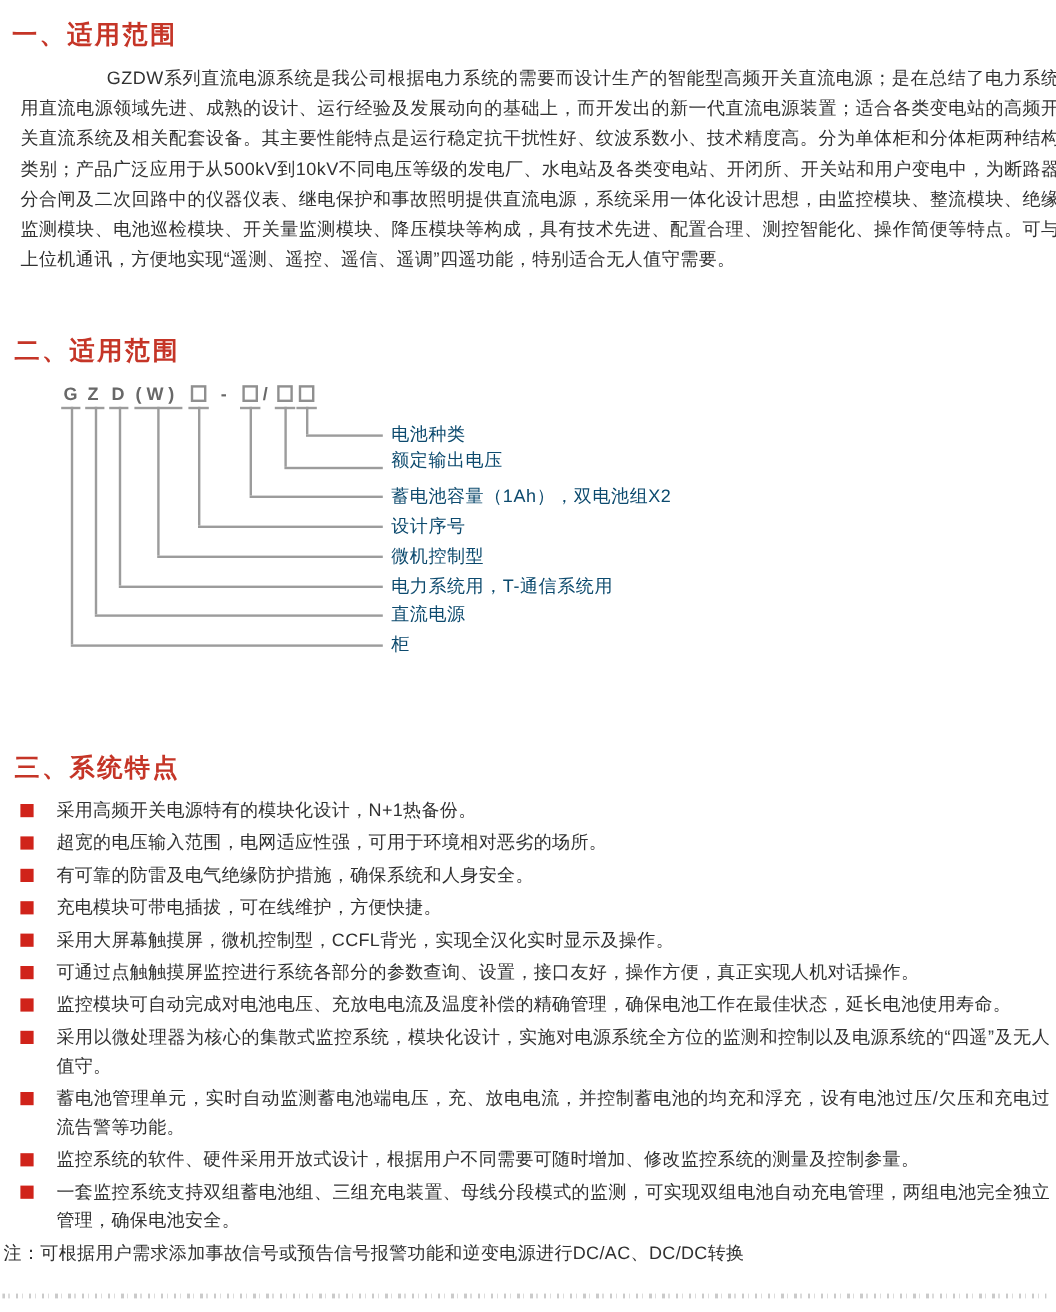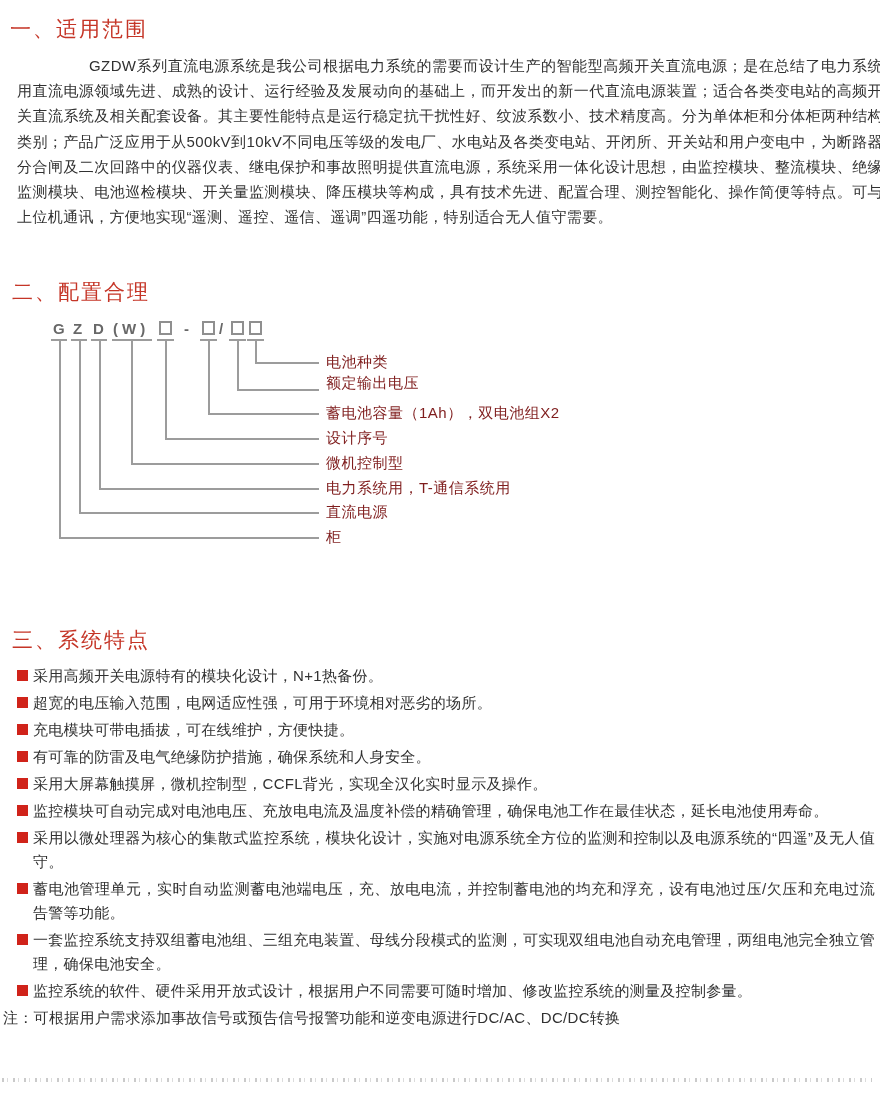--- a/index.html
+++ b/index.html
@@ -1,54 +1,54 @@
 <!DOCTYPE html>
 <html><head>
 <meta charset="utf-8">
 <style>
   * { margin:0; padding:0; box-sizing:border-box; }
   html,body { width:880px; height:1093px; background:#ffffff; }
   body { position:relative; font-family:"Liberation Sans",sans-serif; color:#313131; overflow:hidden; }
 
-  .heading { position:absolute; font-size:21px; font-weight:normal; color:#c53527; letter-spacing:2px; white-space:nowrap; }
+  .heading { position:absolute; font-size:21px; font-weight:bold; color:#c53527; letter-spacing:2px; white-space:nowrap; }
   #h-scope    { left:10px; top:15px; }
   #h-model    { left:12px; top:278px; }
   #h-features { left:12px; top:626px; }
 
   #scope-para {
     position:absolute; left:5px; top:53px; width:866px;
     font-size:15px; line-height:25.2px; letter-spacing:0.4px;
     text-indent:72px; text-align:justify; color:#313131;margin-left:12px;
   }
 
   
   #diagram { position:absolute; left:0; top:318px; width:880px; height:252px; }
   .code-char { position:absolute; top:2px; font-size:15px; font-weight:bold; color:#686868; white-space:nowrap; }
   .model-box { position:absolute; top:3px; width:13px; height:14px; border:2px solid #8f8f8f; background:#fff; }
   .tick  { position:absolute; top:21px; height:2px; background:#9c9c9c; }
   .vline { position:absolute; top:21px; width:2px;  background:#9c9c9c; }
   .hline { position:absolute; height:2px; background:#9c9c9c; }
-  .dlabel { position:absolute; left:326px; font-size:15px; color:#7f1d1d; white-space:nowrap; letter-spacing:0.5px; }
+  .dlabel { position:absolute; left:326px; font-size:15px; color:#0c4a6e; white-space:nowrap; letter-spacing:0.5px; }
 
   
   #features { position:absolute; left:17px; top:664px; width:858px; }
-  .feat { position:relative; padding-left:16px; font-size:15px; line-height:24px; margin-bottom:3px; text-align:justify; letter-spacing:0.3px; }
+  .feat { position:relative; padding-left:30px; font-size:15px; line-height:24px; margin-bottom:3px; text-align:justify; letter-spacing:0.3px; }
   .feat .sq { position:absolute; left:0; top:6px; width:11px; height:11px; background:#d0231a; }
   #note { margin-left:-14px; margin-top:2px; font-size:15px; line-height:24px; letter-spacing:0.3px; }
 
   #artifact { position:absolute; left:2px; top:1078px; width:870px; height:4px; opacity:.45;
     background:repeating-linear-gradient(90deg,#8a8a8a 0 2px,transparent 2px 5px,#b0b0b0 5px 6px,transparent 6px 11px); }
 </style>
 </head>
 <body>
 
 <div id="h-scope" class="heading">一、适用范围</div>
 <p id="scope-para">GZDW系列直流电源系统是我公司根据电力系统的需要而设计生产的智能型高频开关直流电源；是在总结了电力系统用直流电源领域先进、成熟的设计、运行经验及发展动向的基础上，而开发出的新一代直流电源装置；适合各类变电站的高频开关直流系统及相关配套设备。其主要性能特点是运行稳定抗干扰性好、纹波系数小、技术精度高。分为单体柜和分体柜两种结构类别；产品广泛应用于从500kV到10kV不同电压等级的发电厂、水电站及各类变电站、开闭所、开关站和用户变电中，为断路器分合闸及二次回路中的仪器仪表、继电保护和事故照明提供直流电源，系统采用一体化设计思想，由监控模块、整流模块、绝缘监测模块、电池巡检模块、开关量监测模块、降压模块等构成，具有技术先进、配置合理、测控智能化、操作简便等特点。可与上位机通讯，方便地实现“遥测、遥控、遥信、遥调”四遥功能，特别适合无人值守需要。</p>
 
-<div id="h-model" class="heading">二、配置合理</div>
+<div id="h-model" class="heading">二、适用范围</div>
 
 <div id="diagram">
 
   <span class="code-char" style="left:53px">G</span>
   <span class="code-char" style="left:73px">Z</span>
   <span class="code-char" style="left:93px">D</span>
   <span class="code-char" style="left:113px; letter-spacing:4px">(W)</span>
   <div class="model-box" style="left:159px"></div>
   <span class="code-char" style="left:184px">-</span>
   <div class="model-box" style="left:202px"></div>
@@ -91,24 +91,25 @@
   <div class="dlabel" style="top:161px">电力系统用，T-通信系统用</div>
   <div class="dlabel" style="top:185px">直流电源</div>
   <div class="dlabel" style="top:210px">柜</div>
 </div>
 
 <div id="h-features" class="heading">三、系统特点</div>
 
 <div id="features">
   <div class="feat"><span class="sq"></span><span>采用高频开关电源特有的模块化设计，N+1热备份。</span></div>
   <div class="feat"><span class="sq"></span><span>超宽的电压输入范围，电网适应性强，可用于环境相对恶劣的场所。</span></div>
+  <div class="feat"><span class="sq"></span><span>有可靠的防雷及电气绝缘防护措施，确保系统和人身安全。</span></div>
   <div class="feat"><span class="sq"></span><span>充电模块可带电插拔，可在线维护，方便快捷。</span></div>
-  <div class="feat"><span class="sq"></span><span>有可靠的防雷及电气绝缘防护措施，确保系统和人身安全。</span></div>
   <div class="feat"><span class="sq"></span><span>采用大屏幕触摸屏，微机控制型，CCFL背光，实现全汉化实时显示及操作。</span></div>
+  <div class="feat"><span class="sq"></span><span>可通过点触触摸屏监控进行系统各部分的参数查询、设置，接口友好，操作方便，真正实现人机对话操作。</span></div>
   <div class="feat"><span class="sq"></span><span>监控模块可自动完成对电池电压、充放电电流及温度补偿的精确管理，确保电池工作在最佳状态，延长电池使用寿命。</span></div>
   <div class="feat"><span class="sq"></span><span>采用以微处理器为核心的集散式监控系统，模块化设计，实施对电源系统全方位的监测和控制以及电源系统的“四遥”及无人值守。</span></div>
   <div class="feat"><span class="sq"></span><span>蓄电池管理单元，实时自动监测蓄电池端电压，充、放电电流，并控制蓄电池的均充和浮充，设有电池过压/欠压和充电过流告警等功能。</span></div>
+  <div class="feat"><span class="sq"></span><span>监控系统的软件、硬件采用开放式设计，根据用户不同需要可随时增加、修改监控系统的测量及控制参量。</span></div>
   <div class="feat"><span class="sq"></span><span>一套监控系统支持双组蓄电池组、三组充电装置、母线分段模式的监测，可实现双组电池自动充电管理，两组电池完全独立管理，确保电池安全。</span></div>
-  <div class="feat"><span class="sq"></span><span>监控系统的软件、硬件采用开放式设计，根据用户不同需要可随时增加、修改监控系统的测量及控制参量。</span></div>
   <div id="note">注：可根据用户需求添加事故信号或预告信号报警功能和逆变电源进行DC/AC、DC/DC转换</div>
 </div>
 
 <div id="artifact"></div>
 
 </body></html>

